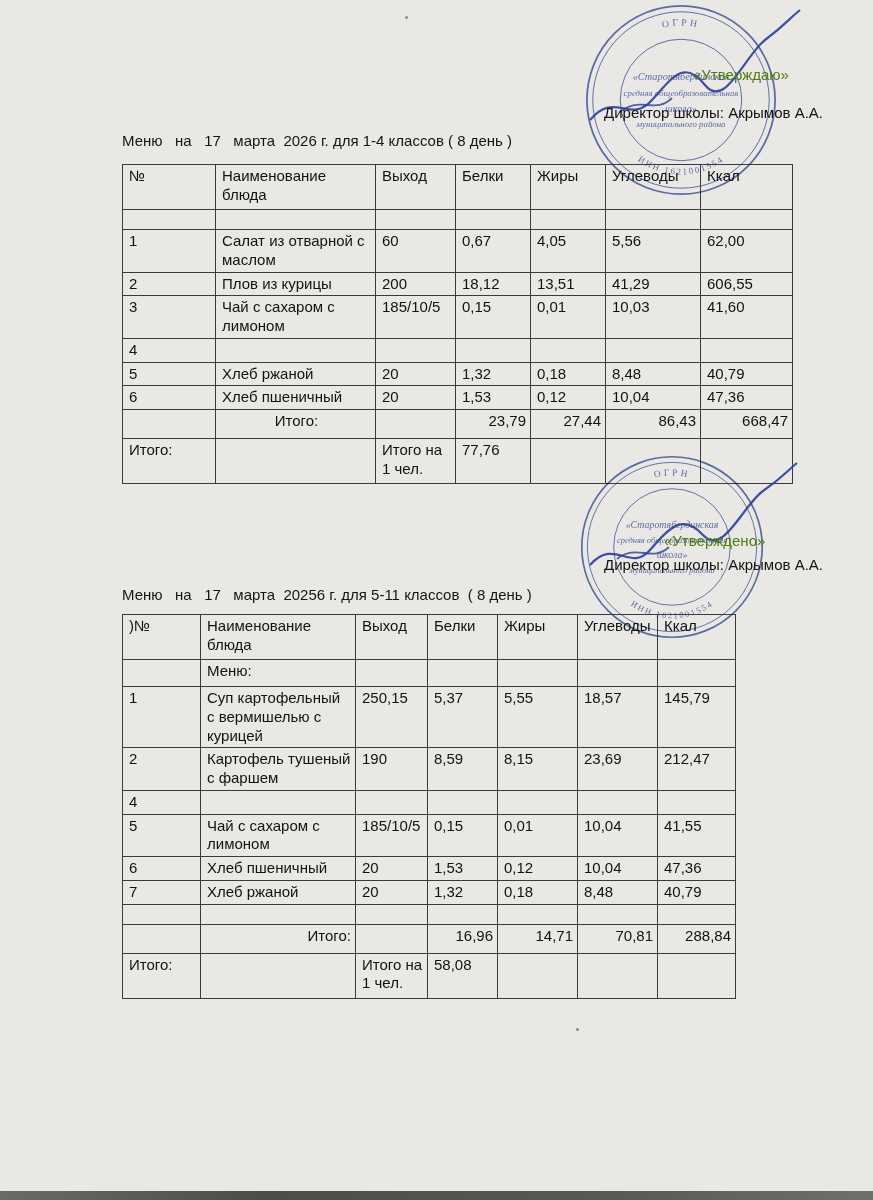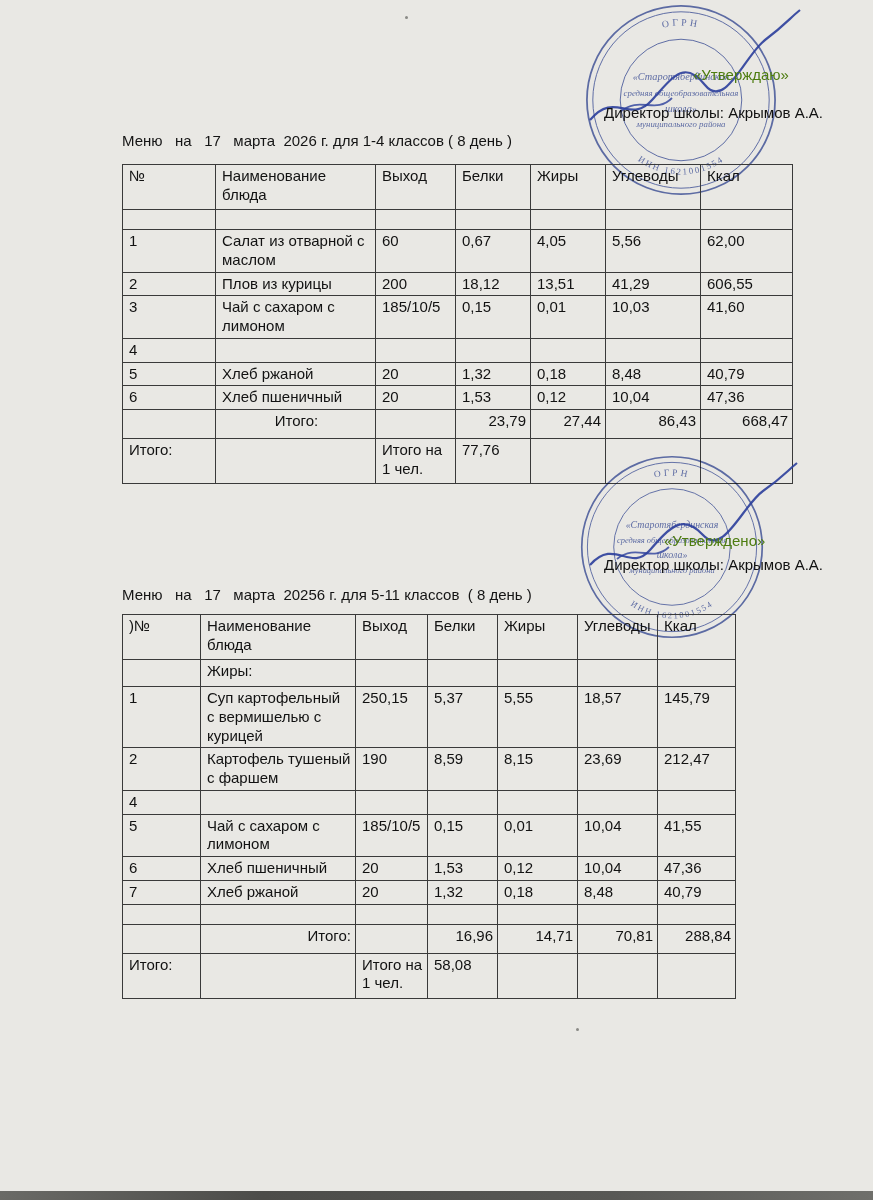--- a/index.html
+++ b/index.html
@@ -237,21 +237,21 @@
           <th>Выход</th>
           <th>Белки</th>
           <th>Жиры</th>
           <th>Углеводы</th>
           <th>Ккал</th>
         </tr>
       </thead>
       <tbody>
         <tr class="row-section">
           <td></td>
-          <td>Жиры:</td>
+          <td>Меню:</td>
           <td></td>
           <td></td>
           <td></td>
           <td></td>
           <td></td>
         </tr>
         <tr class="row-normal">
           <td>1</td>
           <td>Суп картофельный с вермишелью с курицей</td>
           <td>250,15</td>

